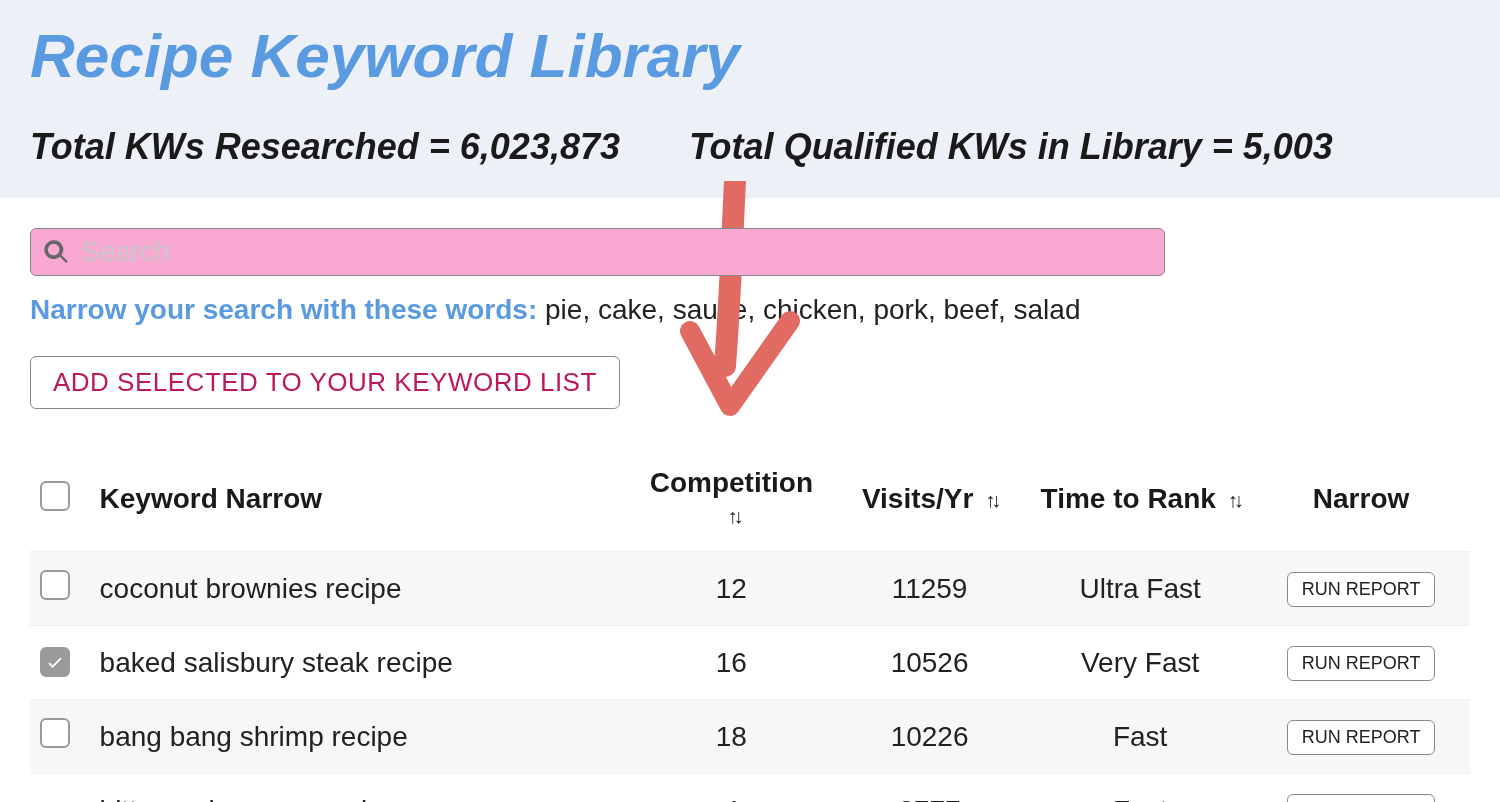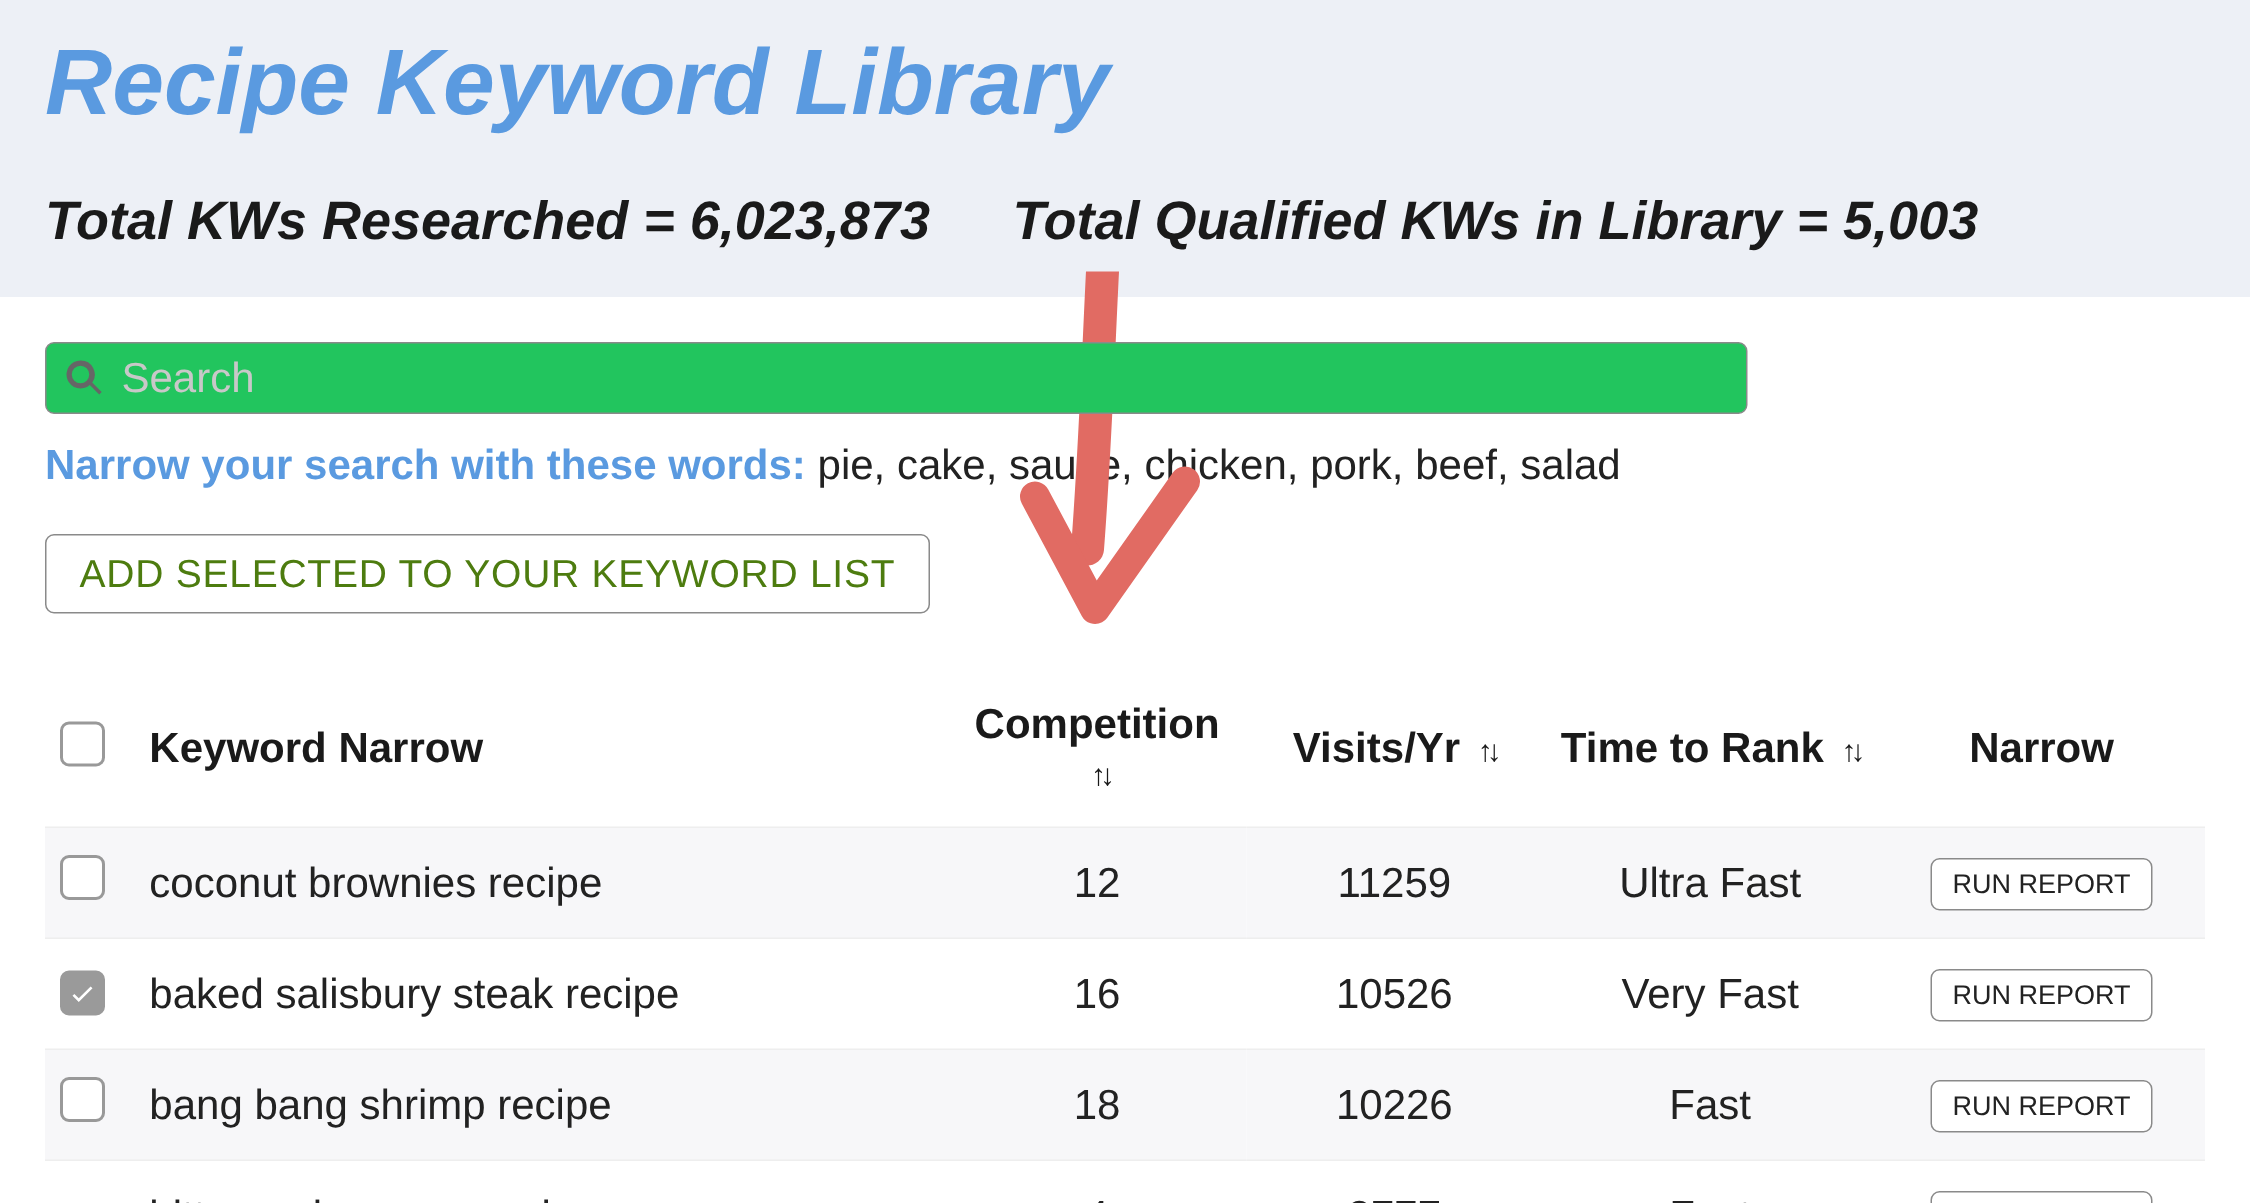--- a/index.html
+++ b/index.html
@@ -15,21 +15,21 @@
     font-style: italic;
   }
   .page-title {
     color: #5a9ae0;
     font-size: 62px;
     font-weight: 700;
     margin-bottom: 35px;
   }
   .stats-row {
     display: flex;
-    gap: 55px;
+    gap: 69px;
     font-size: 36px;
     font-weight: 700;
     color: #1a1a1a;
   }
   .content {
     padding: 30px 30px 0 30px;
   }
   .search-wrap {
     position: relative;
     width: 1135px;
@@ -45,42 +45,42 @@
     fill: #666;
   }
   .search-input {
     width: 100%;
     height: 48px;
     border: 1px solid #8a8a8a;
     border-radius: 6px;
     font-size: 28px;
     padding: 4px 12px 4px 50px;
     color: #333;
-    background: #22c55e;
+    background: #f9a8d4;
   }
   .search-input::placeholder { color: #c8c8c8; }
   .narrow-line {
     font-size: 28px;
     margin-bottom: 30px;
     color: #222;
   }
   .narrow-line .prompt {
     color: #5a9ae0;
     font-weight: 700;
   }
   .add-btn {
     border: 1px solid #8a8a8a;
     border-radius: 6px;
     background: #fff;
     padding: 10px 22px;
     font-size: 26px;
     letter-spacing: 0.5px;
     cursor: pointer;
     margin-bottom: 44px;
-    color: #4d7c0f;
+    color: #be185d;
   }
   table {
     width: 100%;
     border-collapse: collapse;
     font-size: 28px;
   }
   thead th {
     text-align: left;
     font-weight: 700;
     padding: 14px 10px 20px 10px;

